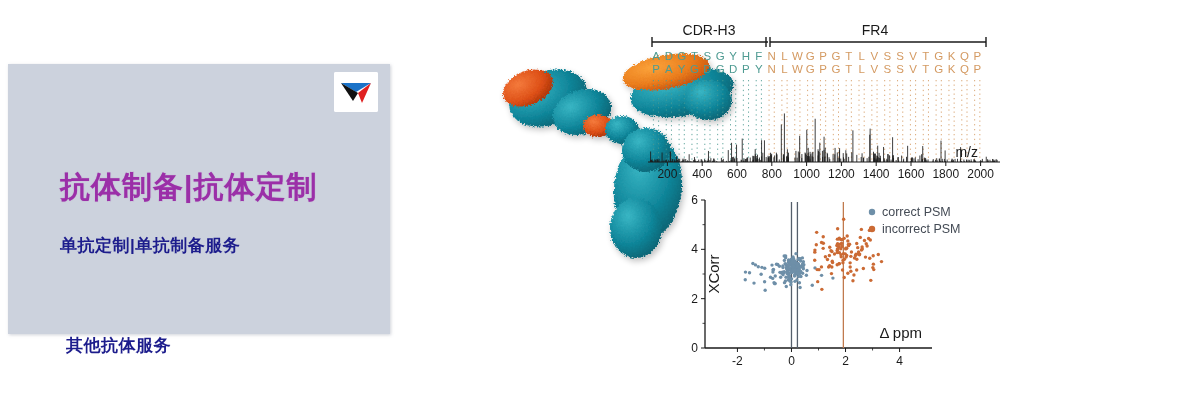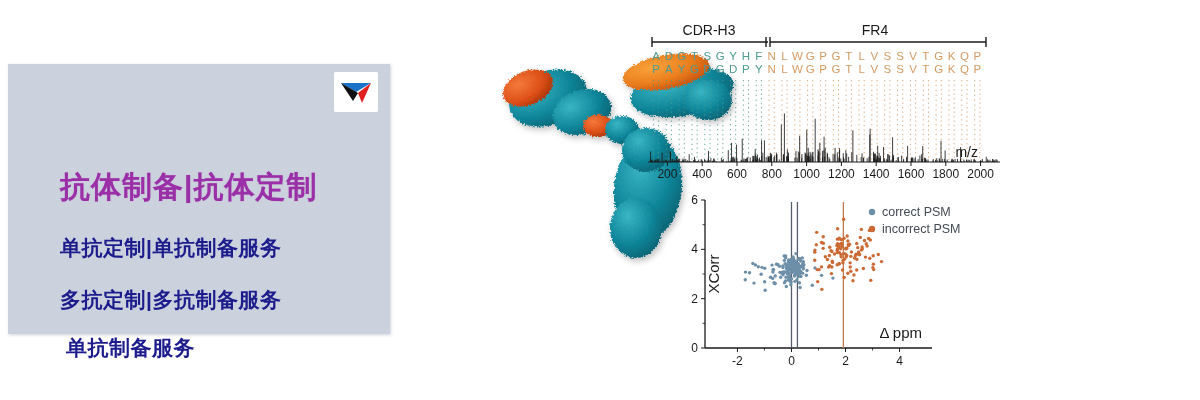--- a/index.html
+++ b/index.html
@@ -46,21 +46,21 @@
     font-weight: 700;
     color: #9b2fa8;
     letter-spacing: 1px;
     white-space: nowrap;
     text-shadow: 0 0 1px rgba(155,47,168,0.4);
   }
 
   .panel-link {
     position: absolute;
     left: 52px;
-    font-size: 21px;
+    font-size: 17px;
     font-weight: 700;
     color: #1c1c8c;
     white-space: nowrap;
     letter-spacing: 0.5px;
   }
   #panel-link-0 { top: 170px; }
   #panel-link-1 { top: 222px; }
   #panel-link-2 { top: 270px; left: 58px; }
 
   
@@ -107,22 +107,21 @@
       <rect x="0" y="0" width="44" height="40" fill="#ffffff"></rect>
       <polygon points="7,11 37,11 22,20" fill="#1a72c8"></polygon>
       <polygon points="37,11 28,31 24,21" fill="#e02020"></polygon>
       <polygon points="7,11 19,29 24,21" fill="#101010"></polygon>
     </svg>
   </div>
 
   <div id="panel-title">抗体制备|抗体定制</div>
 
   <a id="panel-link-0" class="panel-link">单抗定制|单抗制备服务</a>
-  <a id="panel-link-1" class="panel-link">多抗定制|多抗制备服务</a>
-  <a id="panel-link-2" class="panel-link">单抗制备服务</a>
+  <a id="panel-link-2" class="panel-link">其他抗体服务</a>
 </div>
 
 <div id="figure">
   <svg width="730" height="400" viewBox="0 0 730 400">
 
     <g>
       <defs>
         <radialGradient id="tealg" cx="35%" cy="30%" r="75%">
           <stop offset="0%" stop-color="#39b6c4"></stop>
           <stop offset="60%" stop-color="#11879b"></stop>

